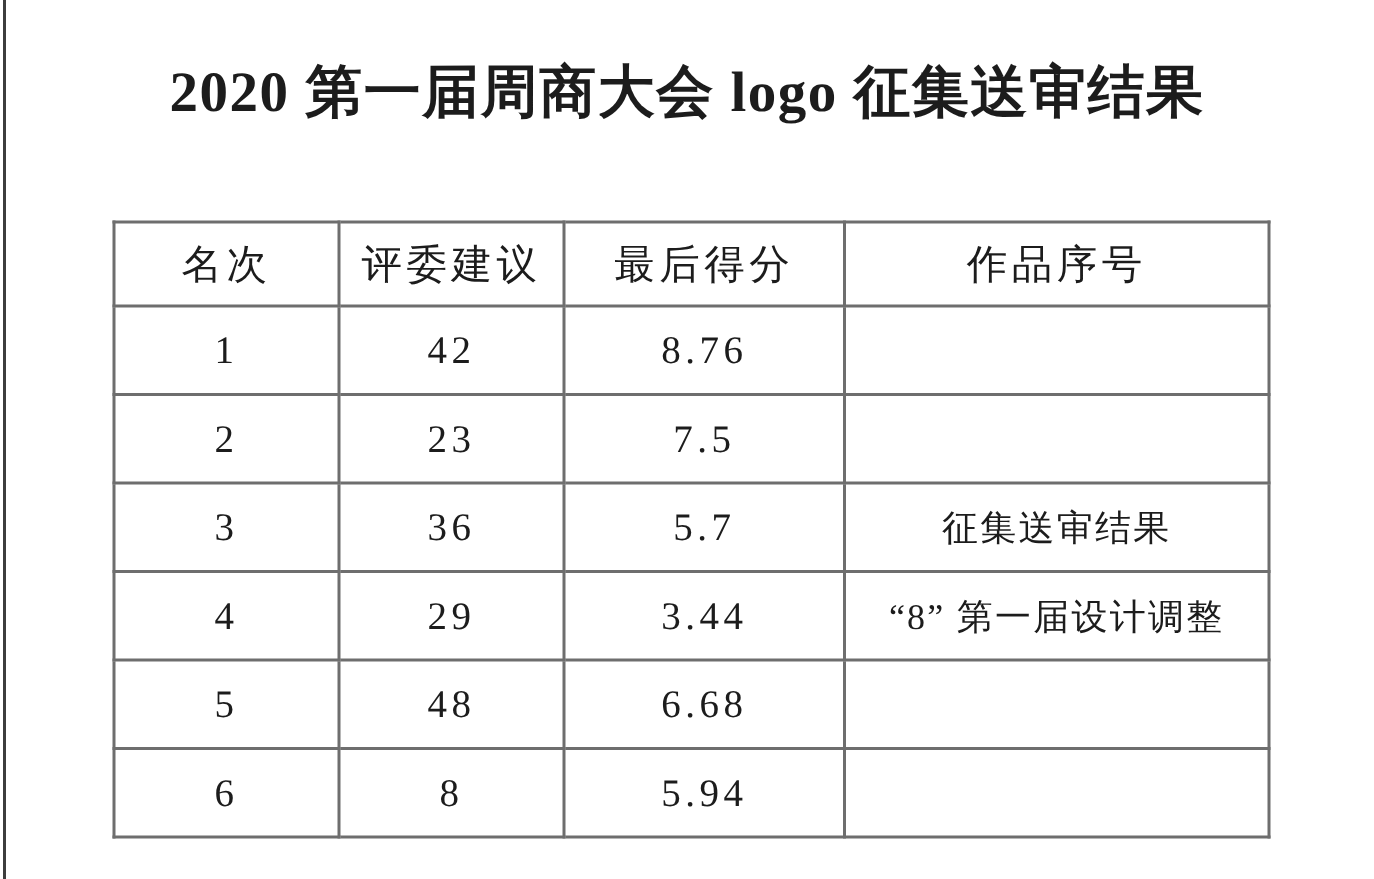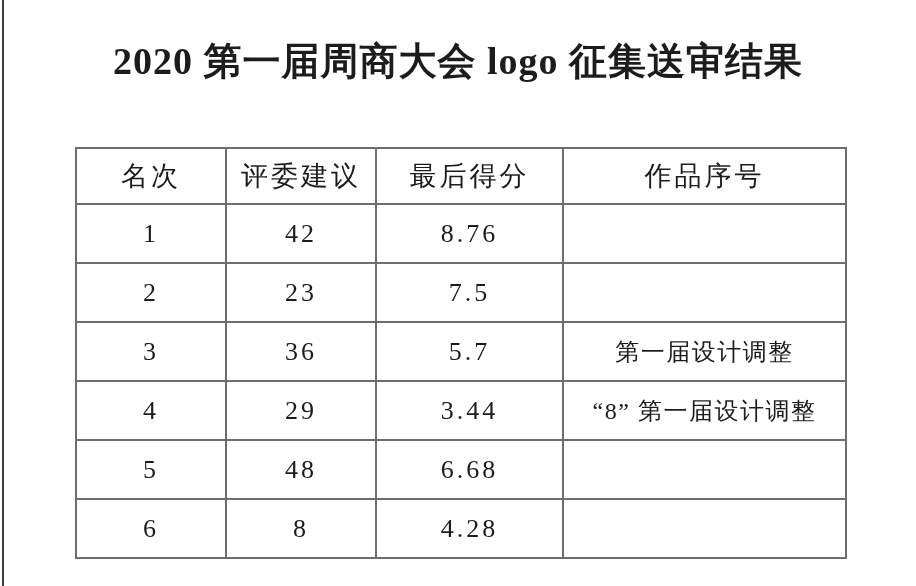--- a/index.html
+++ b/index.html
@@ -103,34 +103,34 @@
     <tr>
       <td class="num">2</td>
       <td class="num">23</td>
       <td class="num">7.5</td>
       <td class="comment"></td>
     </tr>
     <tr>
       <td class="num">3</td>
       <td class="num">36</td>
       <td class="num">5.7</td>
-      <td class="comment">第一届设计调整</td>
+      <td class="comment">征集送审结果</td>
     </tr>
     <tr>
       <td class="num">4</td>
       <td class="num">29</td>
       <td class="num">3.44</td>
       <td class="comment">“8” 第一届设计调整</td>
     </tr>
     <tr>
       <td class="num">5</td>
       <td class="num">48</td>
       <td class="num">6.68</td>
       <td class="comment"></td>
     </tr>
     <tr>
       <td class="num">6</td>
       <td class="num">8</td>
-      <td class="num">4.28</td>
+      <td class="num">5.94</td>
       <td class="comment"></td>
     </tr>
   </tbody>
 </table>
 
 </body></html>

